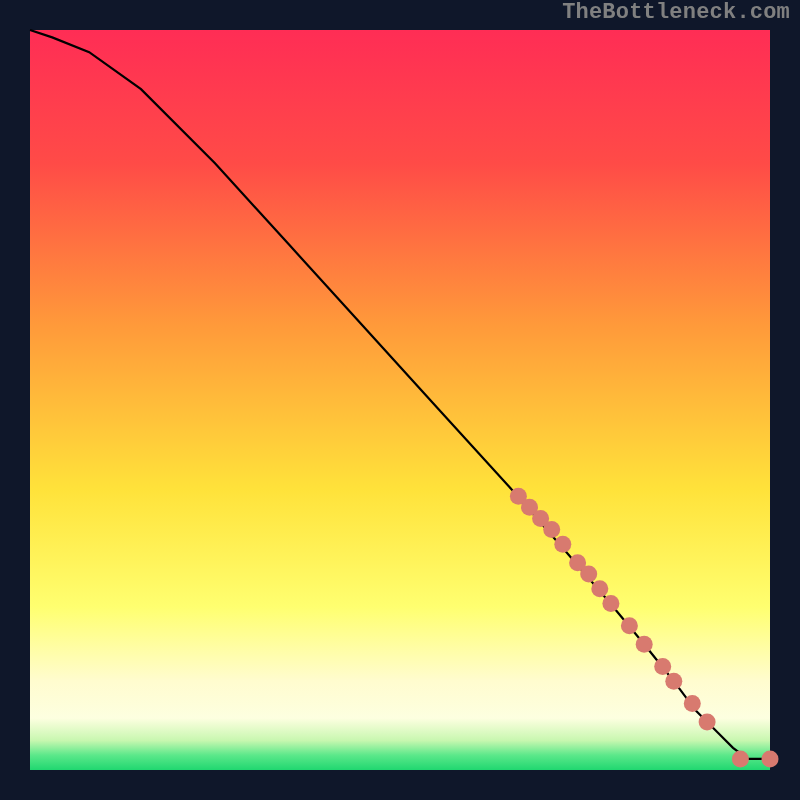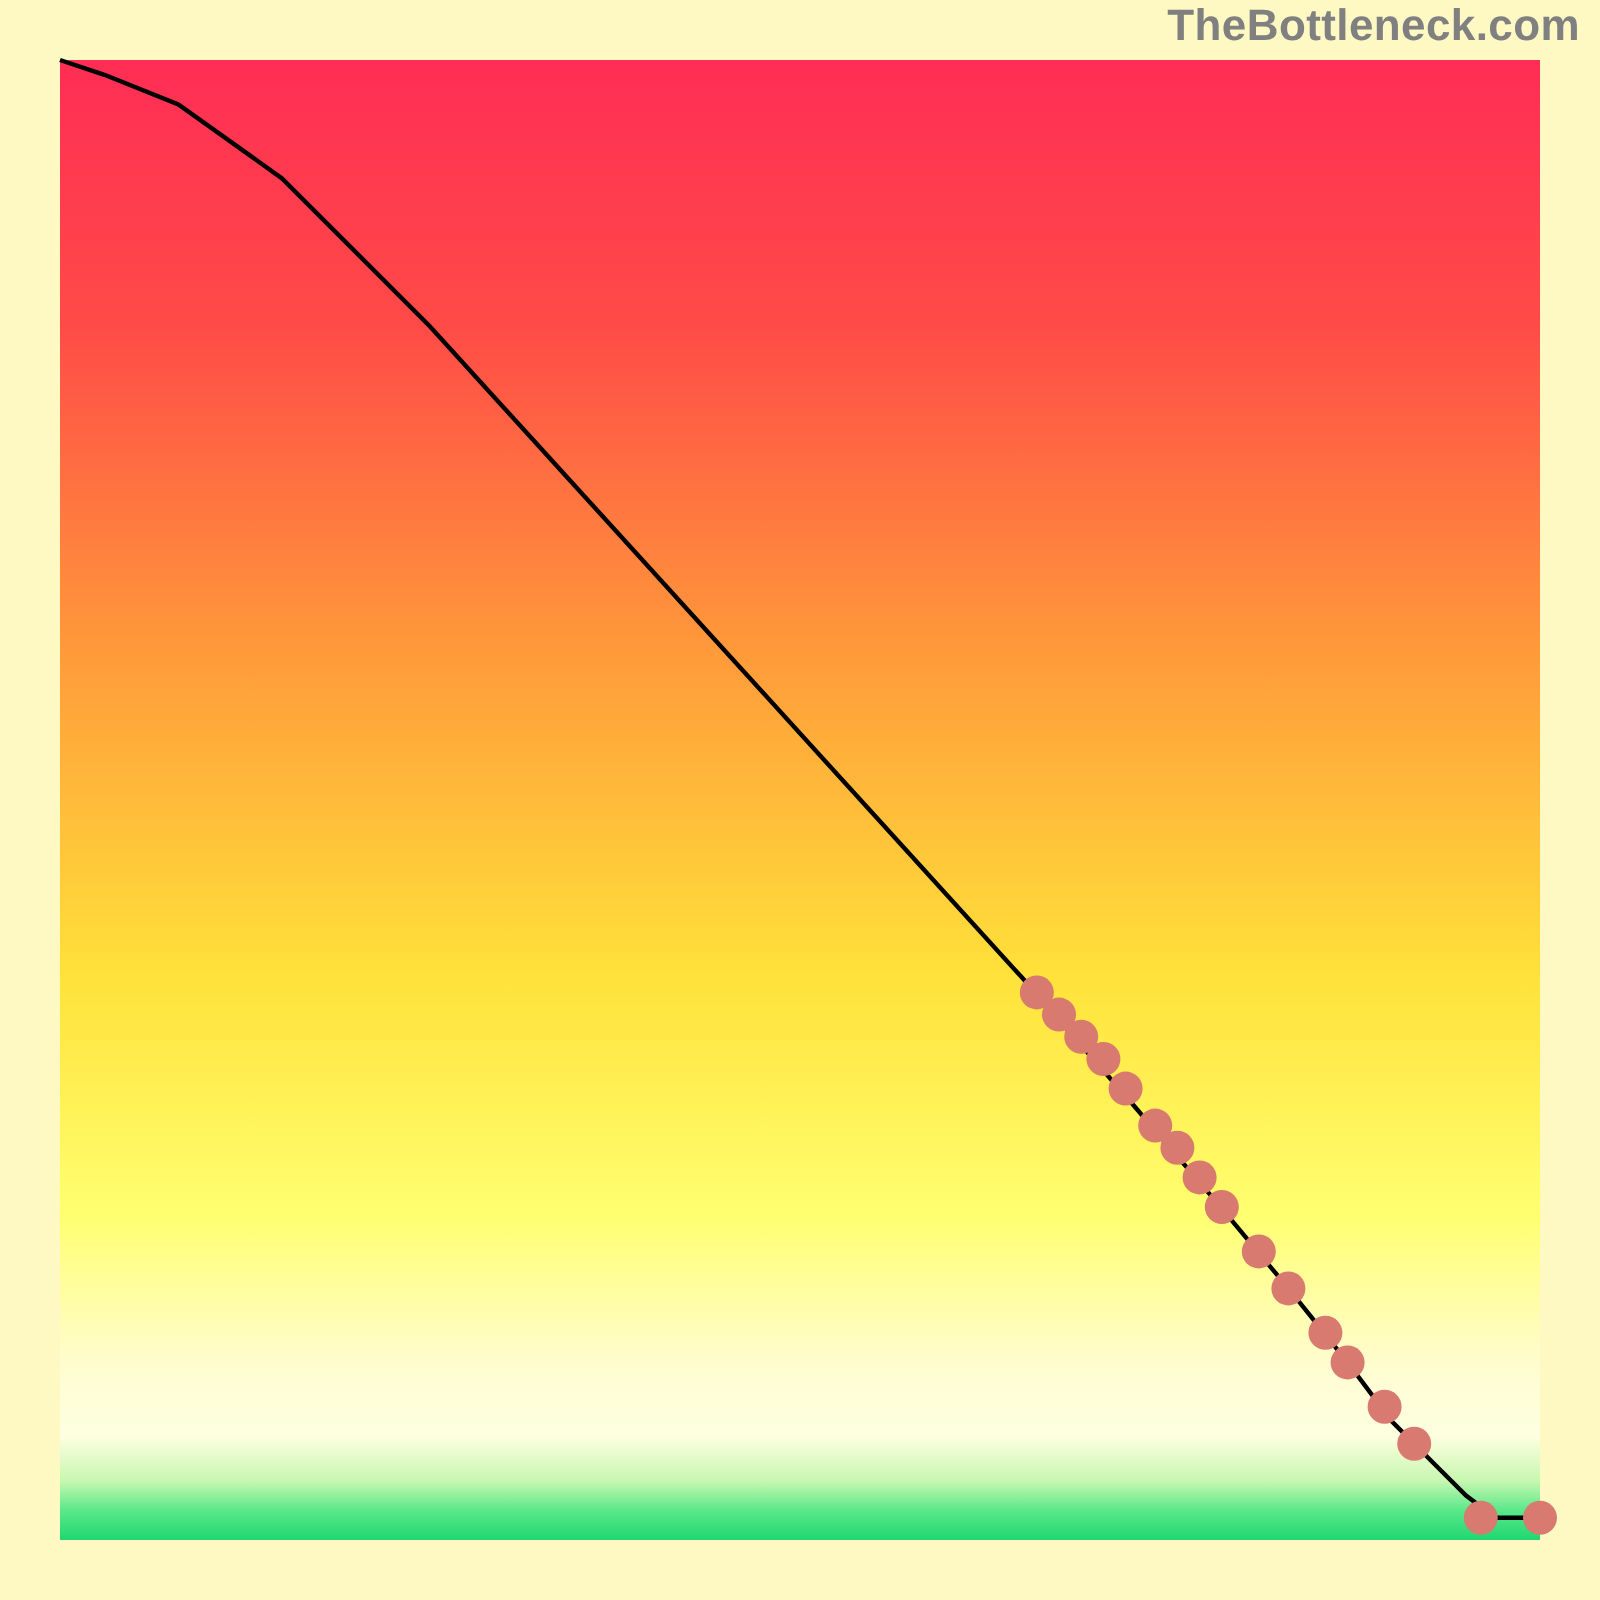--- a/index.html
+++ b/index.html
@@ -8,21 +8,22 @@
     width: 800px;
     height: 800px;
     background: #000;
     overflow: hidden;
     font-family: Arial, Helvetica, sans-serif;
   }
   .stage {
     position: relative;
     width: 800px;
     height: 800px;
-    background: #fef9c3;
+    background: #0f172a;
+    font-family: Liberation Mono, monospace;
   }
   .watermark {
     position: absolute;
     top: 0px;
     right: 10px;
     font-size: 22px;
     font-weight: bold;
     color: #808080;
     letter-spacing: 0.2px;
     z-index: 10;

